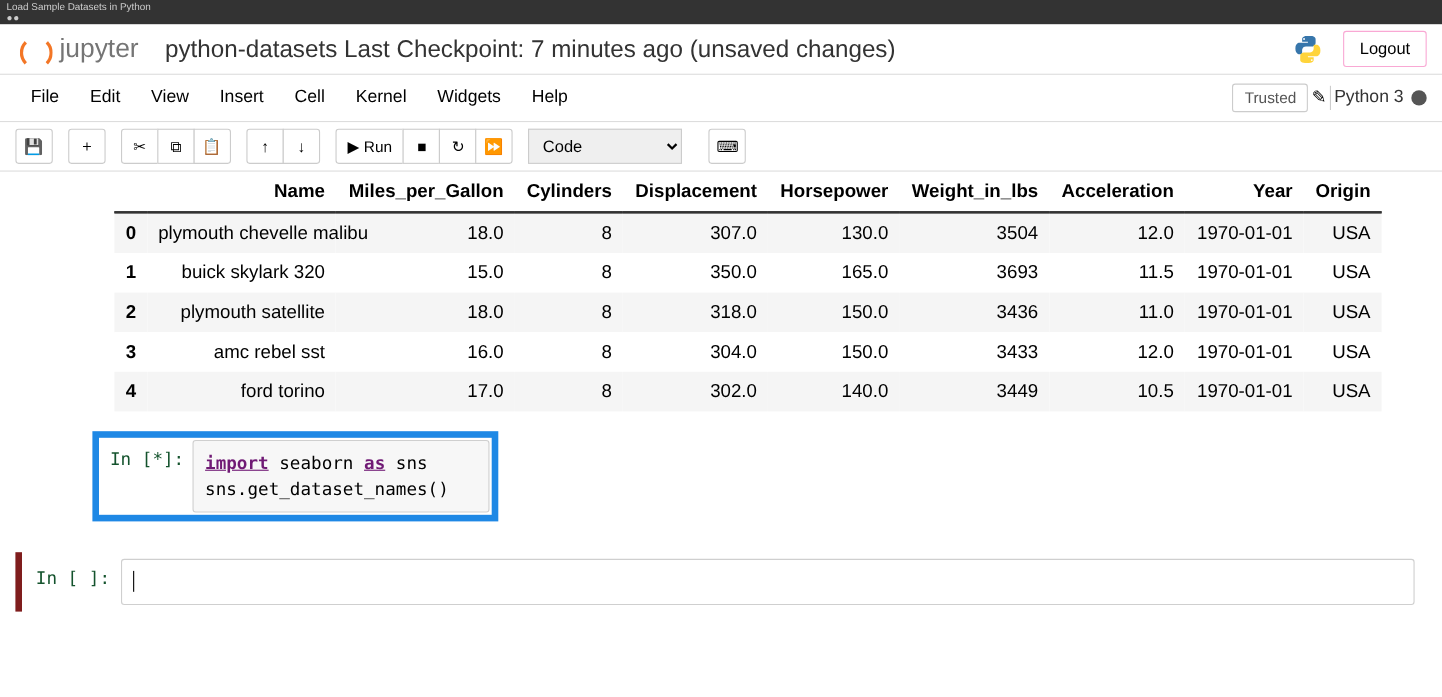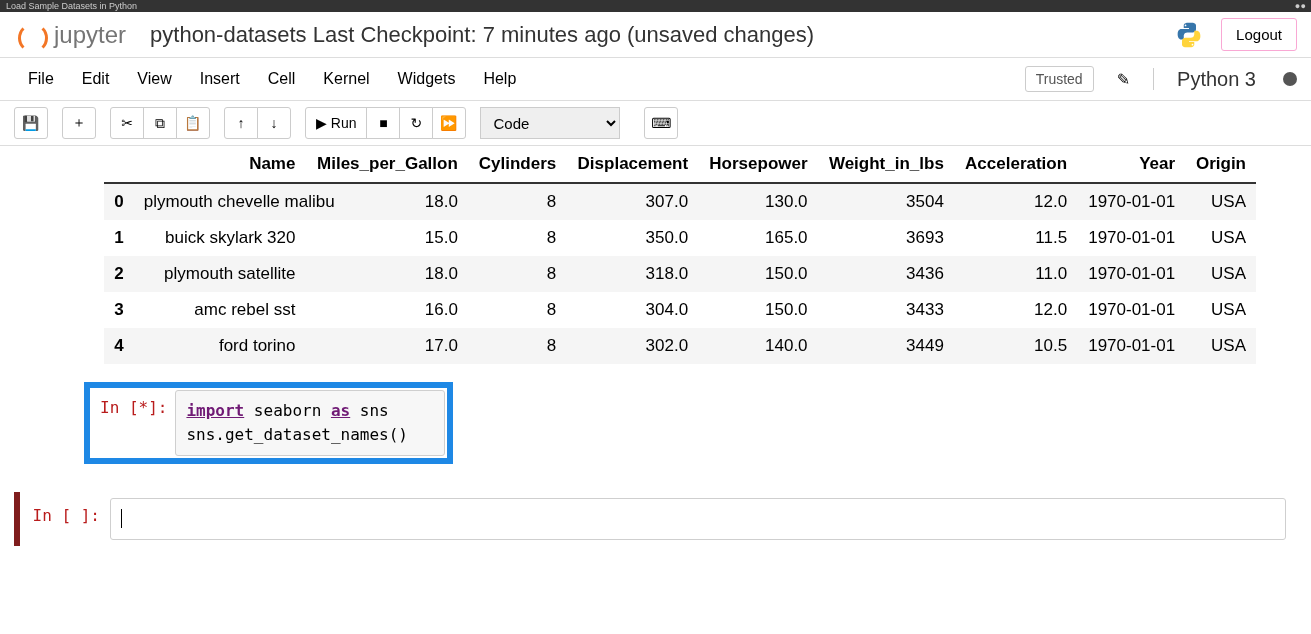--- a/index.html
+++ b/index.html
@@ -1,33 +1,33 @@
 <!DOCTYPE html>
 <html><head>
 <meta charset="utf-8">
 <style>
 * { box-sizing: border-box; margin: 0; padding: 0; }
 body { font-family: "Helvetica Neue", Helvetica, Arial, sans-serif; background: #fff; font-size: 14px; color: #000; width: 1311px; }
-.browser-tab { background: #333; color: #ccc; font-size: 9px; padding: 1px 6px; display: flex; justify-content: space-between; }
+.browser-tab { background: #333; color: #ccc; font-size: 9px; padding: 1px 6px; display: flex; justify-content: space-between; flex-direction: column; }
 .browser-tab .dots { font-size: 9px; letter-spacing: -1px; }
 .header { display: flex; align-items: center; padding: 6px 14px; border-bottom: 1px solid #ddd; }
 .logo { display: flex; align-items: center; margin-right: 24px; }
 .logo-icon { width: 32px; height: 32px; margin-right: 8px; position: relative; }
 .logo-icon::before { content: ''; position: absolute; width: 24px; height: 24px; border: 3px solid #f37626; border-radius: 50%; border-top-color: transparent; border-bottom-color: transparent; top: 4px; left: 4px; }
 .logo-text { font-size: 24px; color: #757575; }
 .notebook-title { font-size: 22px; color: #333; }
 .header-right { margin-left: auto; display: flex; align-items: center; gap: 18px; }
 .py-badge { width: 28px; height: 28px; position: relative; }
 .py-badge svg { width: 28px; height: 28px; }
 .logout-btn { border: 1px solid #f9a8d4; background: #fff; padding: 7px 14px; border-radius: 3px; font-size: 15px; cursor: pointer; }
 .menubar { display: flex; align-items: center; padding: 6px 14px; border-bottom: 1px solid #ddd; }
 .menu-item { padding: 6px 14px; font-size: 16px; cursor: pointer; }
-.menubar-right { margin-left: auto; display: flex; align-items: center; gap: 23px; }
+.menubar-right { margin-left: auto; display: flex; align-items: center; gap: 3px; }
 .trusted { border: 1px solid #ccc; padding: 4px 10px; border-radius: 3px; font-size: 14px; color: #555; }
-.kernel-name { font-size: 20px; color: #333; text-align: right; }
+.kernel-name { font-size: 16px; color: #333; text-align: right; }
 .kernel-dot { width: 14px; height: 14px; border-radius: 50%; background: #555; display: inline-block; margin-left: 4px; }
 .divider-v { width: 1px; height: 22px; background: #ccc; }
 .toolbar { display: flex; align-items: center; padding: 6px 14px; border-bottom: 1px solid #ddd; gap: 4px; }
 .tool-btn { border: 1px solid #ccc; background: #fff; min-width: 34px; height: 32px; border-radius: 3px; display: flex; align-items: center; justify-content: center; cursor: pointer; font-size: 14px; }
 .tool-group { display: flex; }
 .tool-group .tool-btn { border-radius: 0; margin-left: -1px; }
 .tool-group .tool-btn:first-child { border-radius: 3px 0 0 3px; margin-left: 0; }
 .tool-group .tool-btn:last-child { border-radius: 0 3px 3px 0; }
 .run-btn { padding: 0 10px; gap: 4px; }
 .cell-type-select { border: 1px solid #ccc; height: 32px; padding: 0 8px; font-size: 15px; min-width: 140px; }
@@ -35,21 +35,21 @@
 .dataframe-out { margin-left: 90px; margin-right: 30px; }
 .df-table { border-collapse: collapse; width: 100%; font-size: 17px; }
 .df-table thead th { border-bottom: 2px solid #333; padding: 8px 10px; text-align: right; font-weight: 700; white-space: nowrap; }
 .df-table tbody th { padding: 8px 10px; text-align: right; font-weight: 700; }
 .df-table tbody td { padding: 8px 10px; text-align: right; white-space: nowrap; }
 .df-table tbody tr:nth-child(odd) { background: #f5f5f5; }
 .df-table tbody tr:nth-child(even) { background: #fff; }
 .df-table td.name-cell { text-align: right; max-width: 170px; }
 .year-cell { text-align: right; }
 .cell { display: flex; margin-top: 12px; }
-.prompt { width: 90px; text-align: right; padding: 8px 10px 0 0; font-family: monospace; font-size: 16px; color: #b91c1c; }
+.prompt { width: 90px; text-align: right; padding: 8px 10px 0 0; font-family: monospace; font-size: 16px; color: #14532d; }
 .input-area { flex: 1; border: 1px solid #cfcfcf; border-radius: 3px; background: #f7f7f7; padding: 8px 10px; font-family: monospace; font-size: 16px; line-height: 1.5; }
 .highlight-box { border: 6px solid #1e88e5; display: inline-block; padding: 2px; margin-left: 70px; margin-top: 18px; }
 .highlight-box .cell { margin-top: 0; }
 .highlight-box .prompt { width: auto; padding: 8px 8px 0 8px; }
 .highlight-box .input-area { min-width: 270px; }
 .cell-selected { border-left: 6px solid #7f1d1d; margin-top: 28px; margin-bottom: 18px; padding: 6px 0; }
 .cell-selected .input-area { background: #fff; }
 .kw-green { color: #701a75; font-weight: bold; text-decoration: underline; }
 .pencil-icon { font-size: 16px; cursor: pointer; }
 .cursor-blink { border-left: 1px solid #000; animation: blink 1s step-end infinite; }

